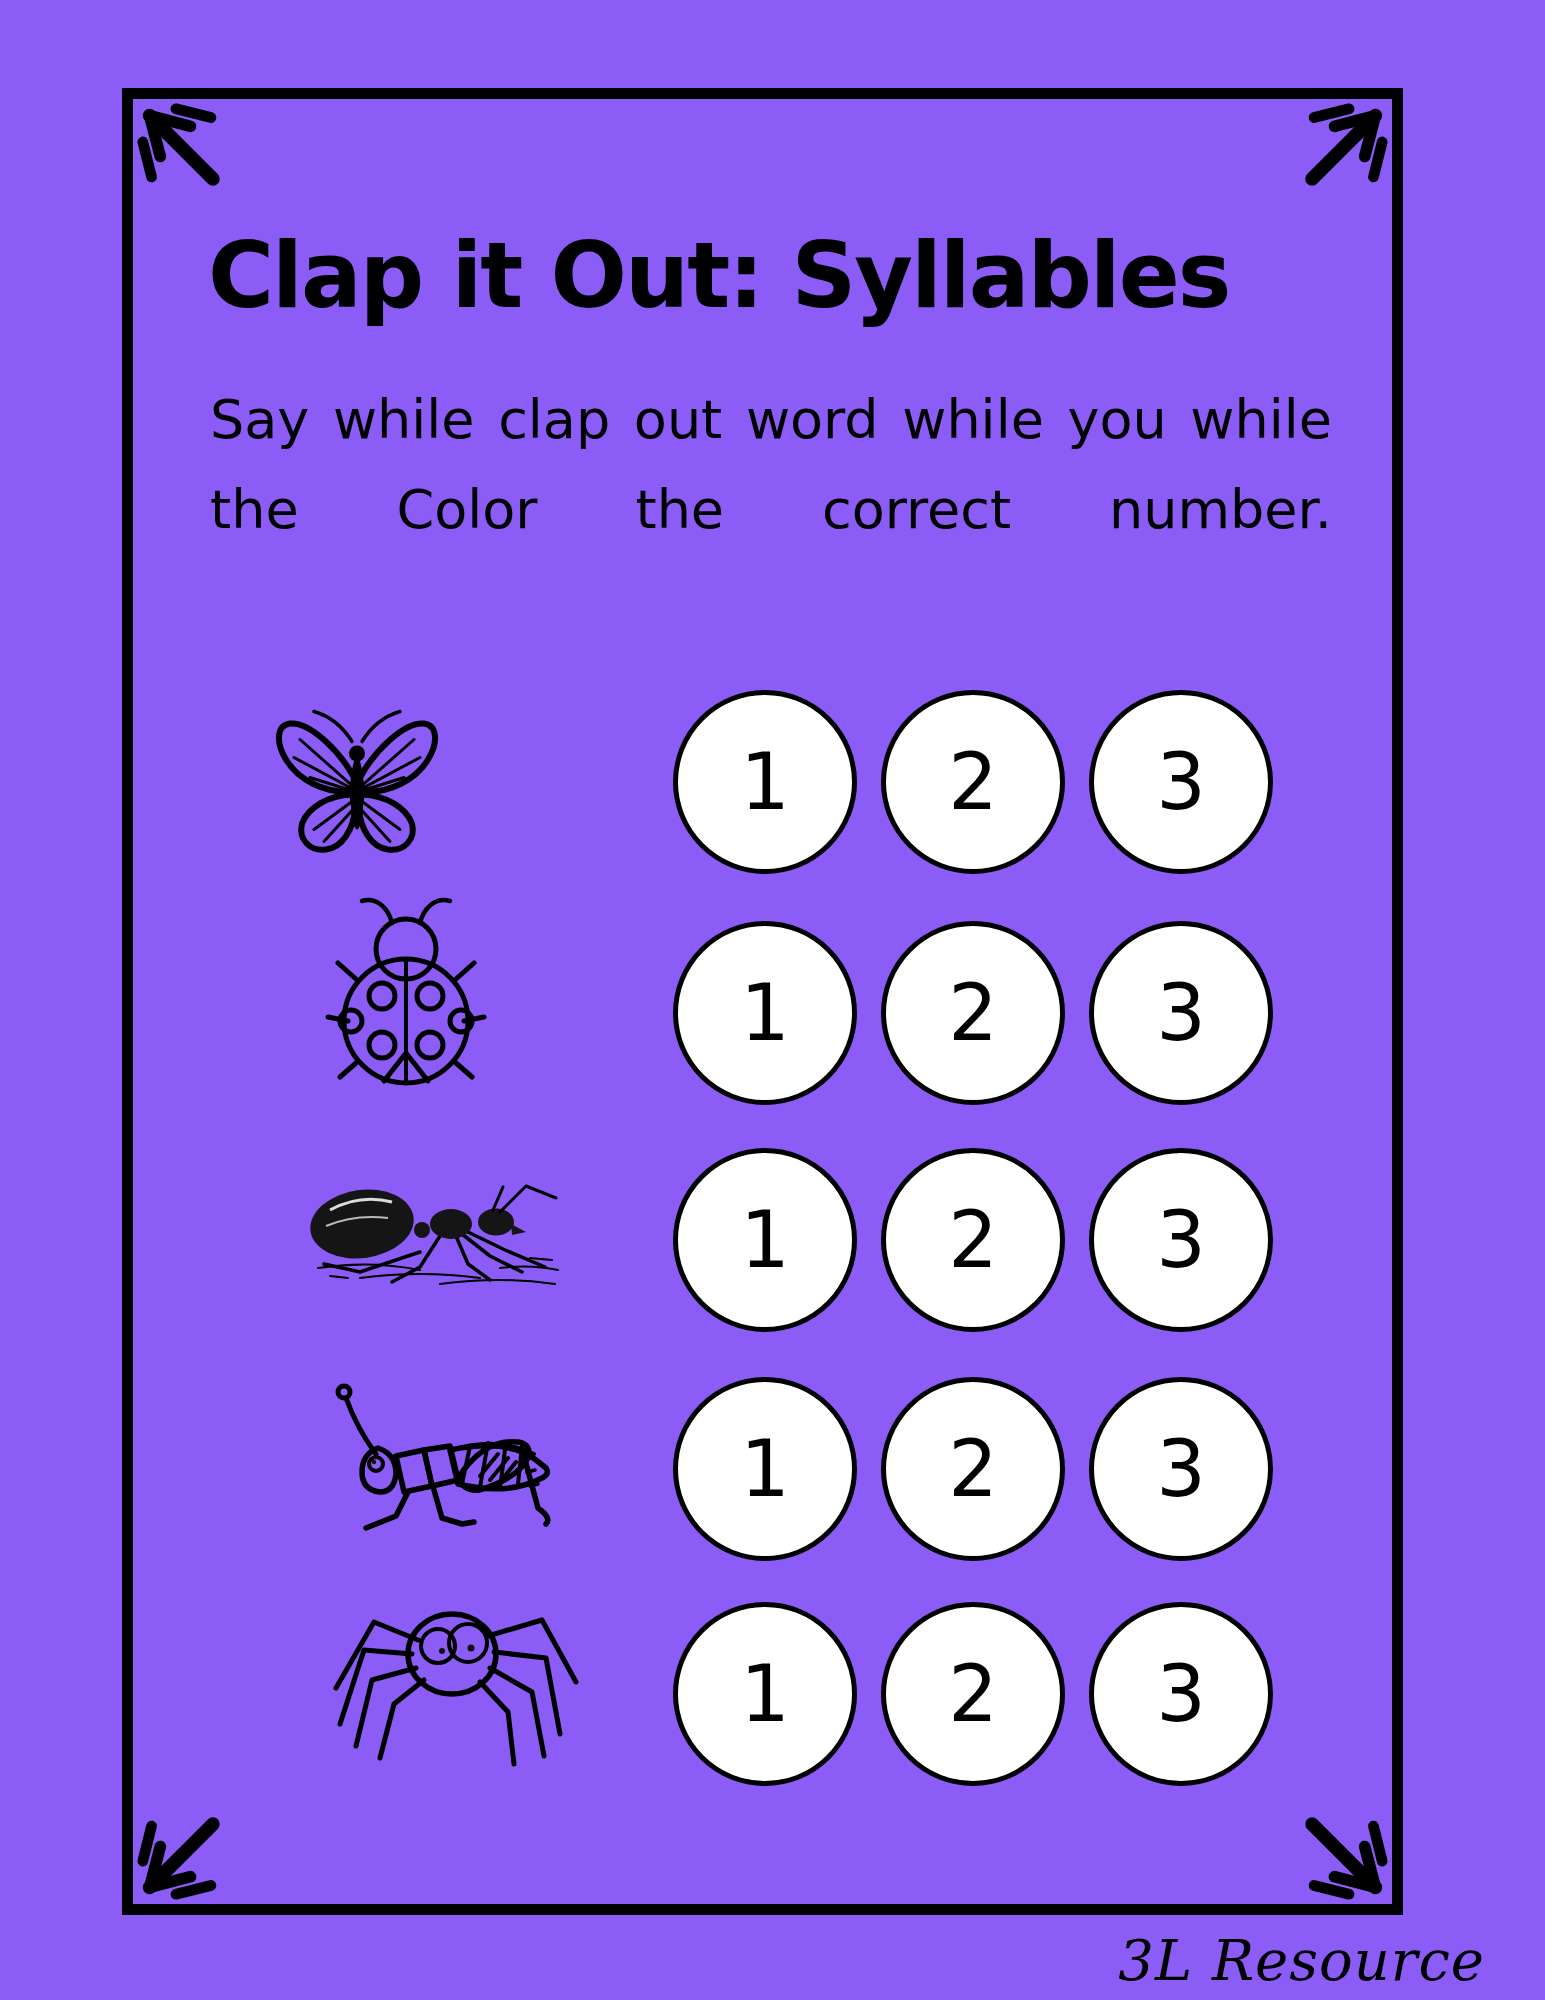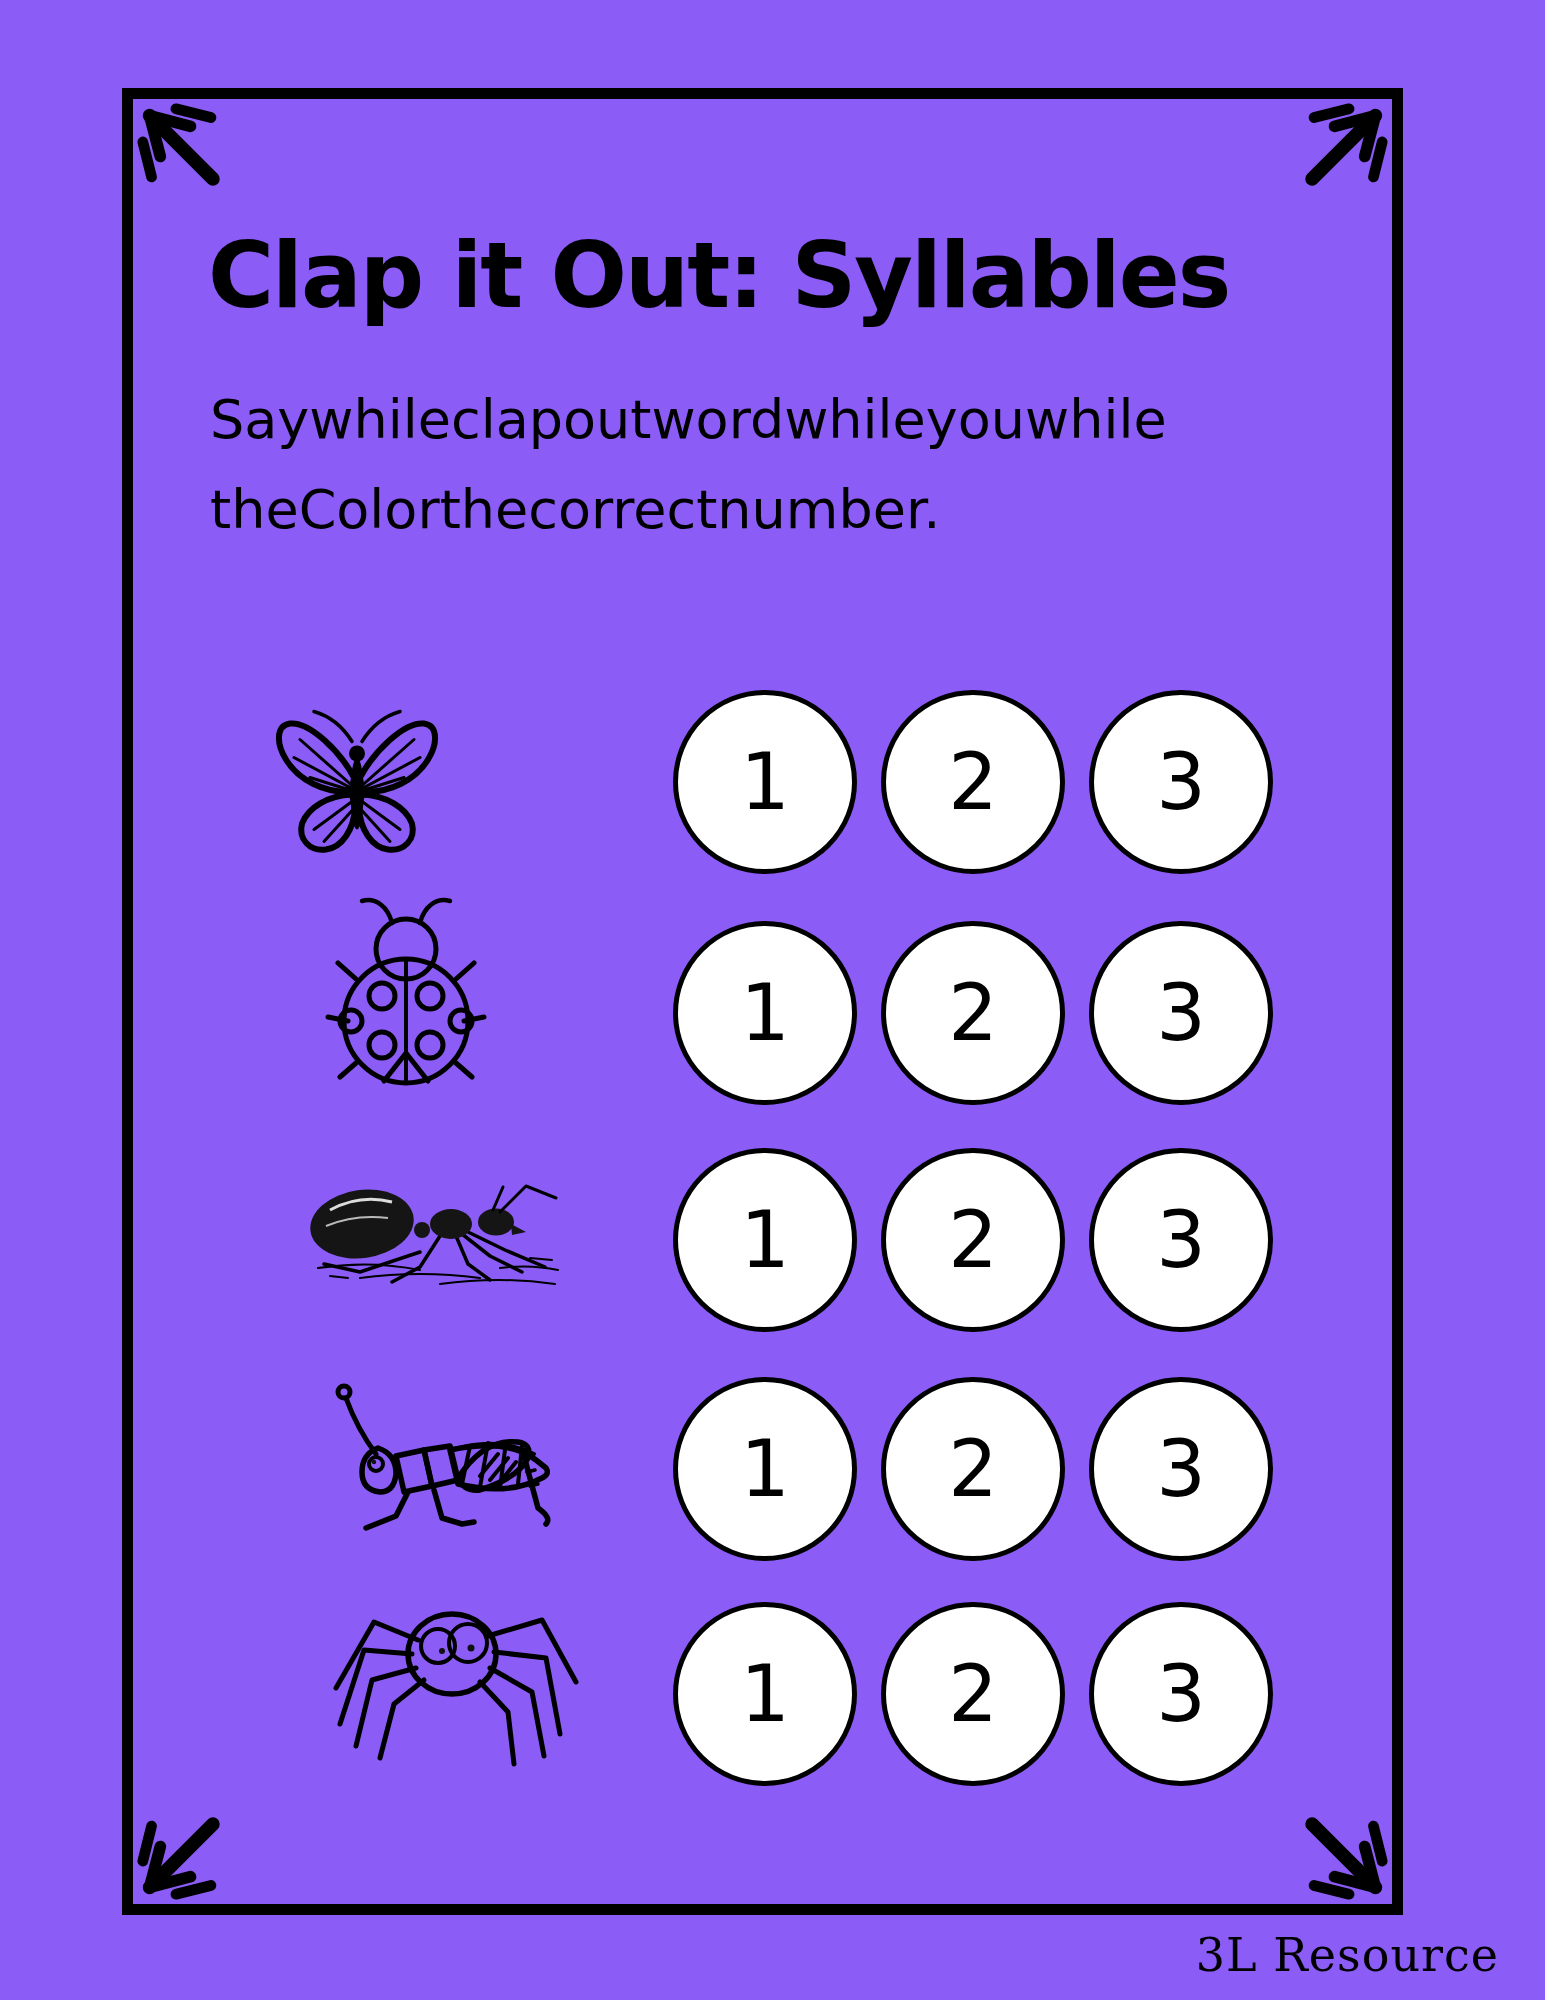--- a/index.html
+++ b/index.html
@@ -14,33 +14,33 @@
   .corner svg{width:100%;height:100%;display:block;}
   .corner.tl{left:135px;top:101px;}
   .corner.tr{left:1278px;top:101px;transform:scaleX(-1);}
   .corner.bl{left:135px;top:1790px;transform:scaleY(-1);}
   .corner.br{left:1278px;top:1790px;transform:scale(-1,-1);}
 
   .title{position:absolute;left:208px;top:226px;font-size:90px;font-weight:bold;
          letter-spacing:-2px;line-height:1.1;white-space:nowrap;}
 
   .instructions{position:absolute;left:210px;top:388px;width:1122px;}
-  .justline{display:flex;font-size:54px;
+  .justline{display:flex;justify-content:space-between;font-size:54px;
             font-weight:normal;height:90px;align-items:flex-start;white-space:nowrap;}
 
   .img-wrap{position:absolute;}
   .img-wrap svg{display:block;width:100%;height:100%;}
 
   .opts{position:absolute;left:673px;display:flex;gap:24px;}
   .opt-circle{width:184px;height:184px;border:5px solid #000;border-radius:50%;
               box-sizing:border-box;display:flex;align-items:center;justify-content:center;
               font-size:78px;font-weight:normal;background:#fff;cursor:pointer;}
 
-  .watermark{position:absolute;right:46px;top:1928px;font-family:"DejaVu Serif",serif;
-             font-size:46px;letter-spacing:1px;}
+  .watermark{position:absolute;right:60px;top:1928px;font-family:"DejaVu Serif",serif;
+             font-style:italic;font-size:56px;letter-spacing:1px;}
 
   .ink{stroke:#000;fill:none;stroke-linecap:round;stroke-linejoin:round;}
 </style>
 </head>
 <body>
 
 <div class="sheet">
 
   <div class="frame"></div>
 

